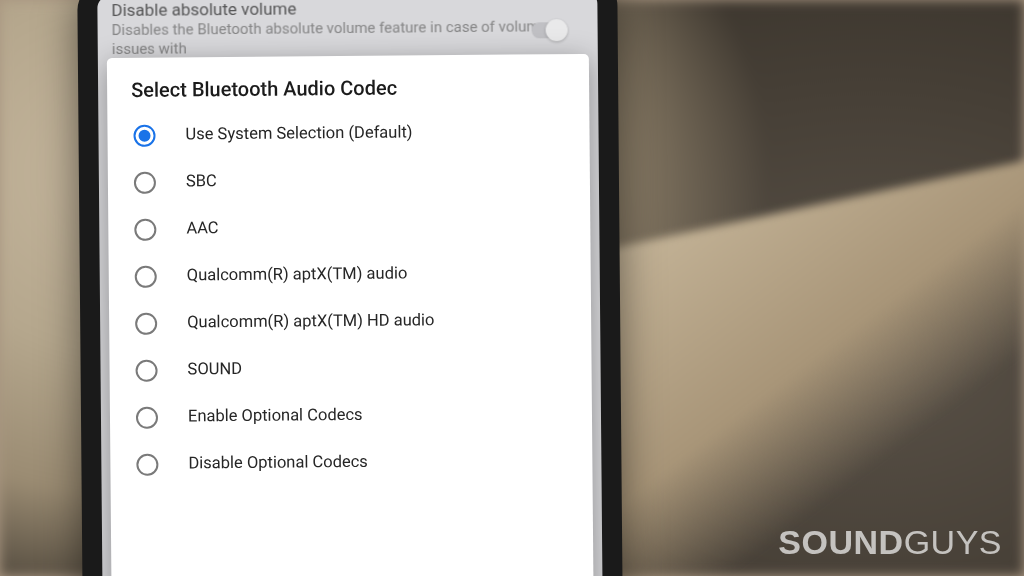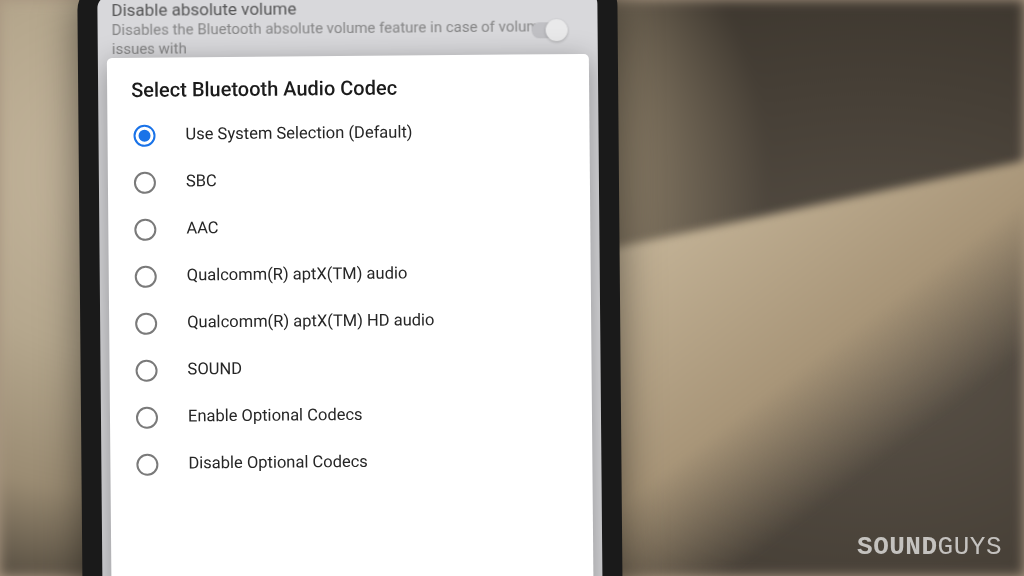--- a/index.html
+++ b/index.html
@@ -144,22 +144,22 @@
     .option-label {
       font-size: 16.5px;
       color: #262626;
       line-height: 1.25;
       max-width: 360px;
     }
     .watermark {
       position: absolute;
       bottom: 14px;
       right: 22px;
-      font-family: Liberation Mono, monospace;
-      font-size: 26px;
+      font-family: Liberation Sans, sans-serif;
+      font-size: 34px;
       letter-spacing: 0.5px;
       color: rgba(255,255,255,0.68);
       font-weight: 400;
       user-select: none;
     }
     .watermark .bold {
       font-weight: 700;
     }
   </style>
 </head>

